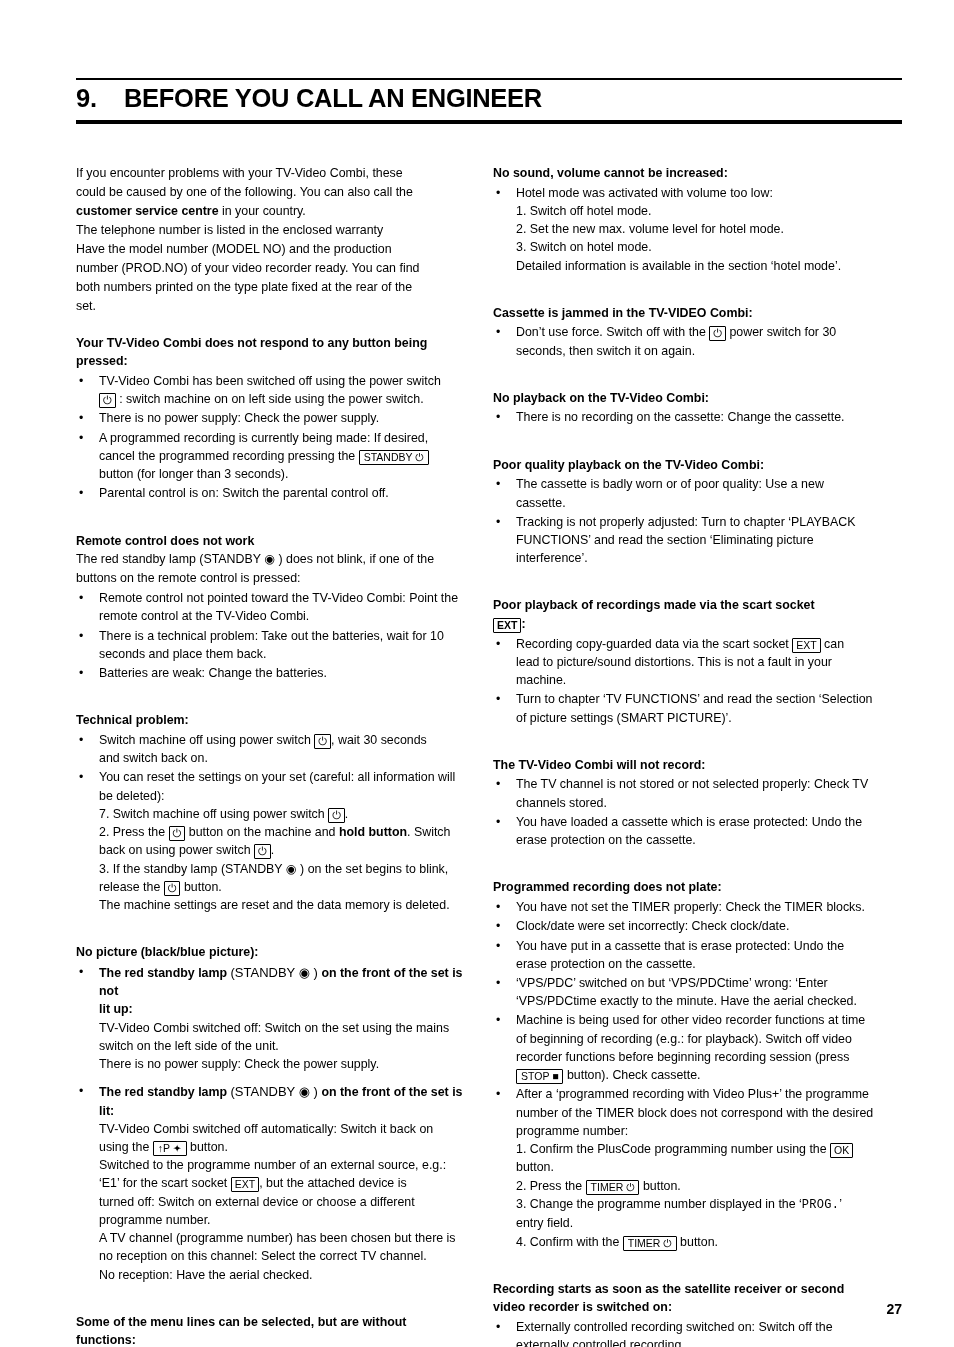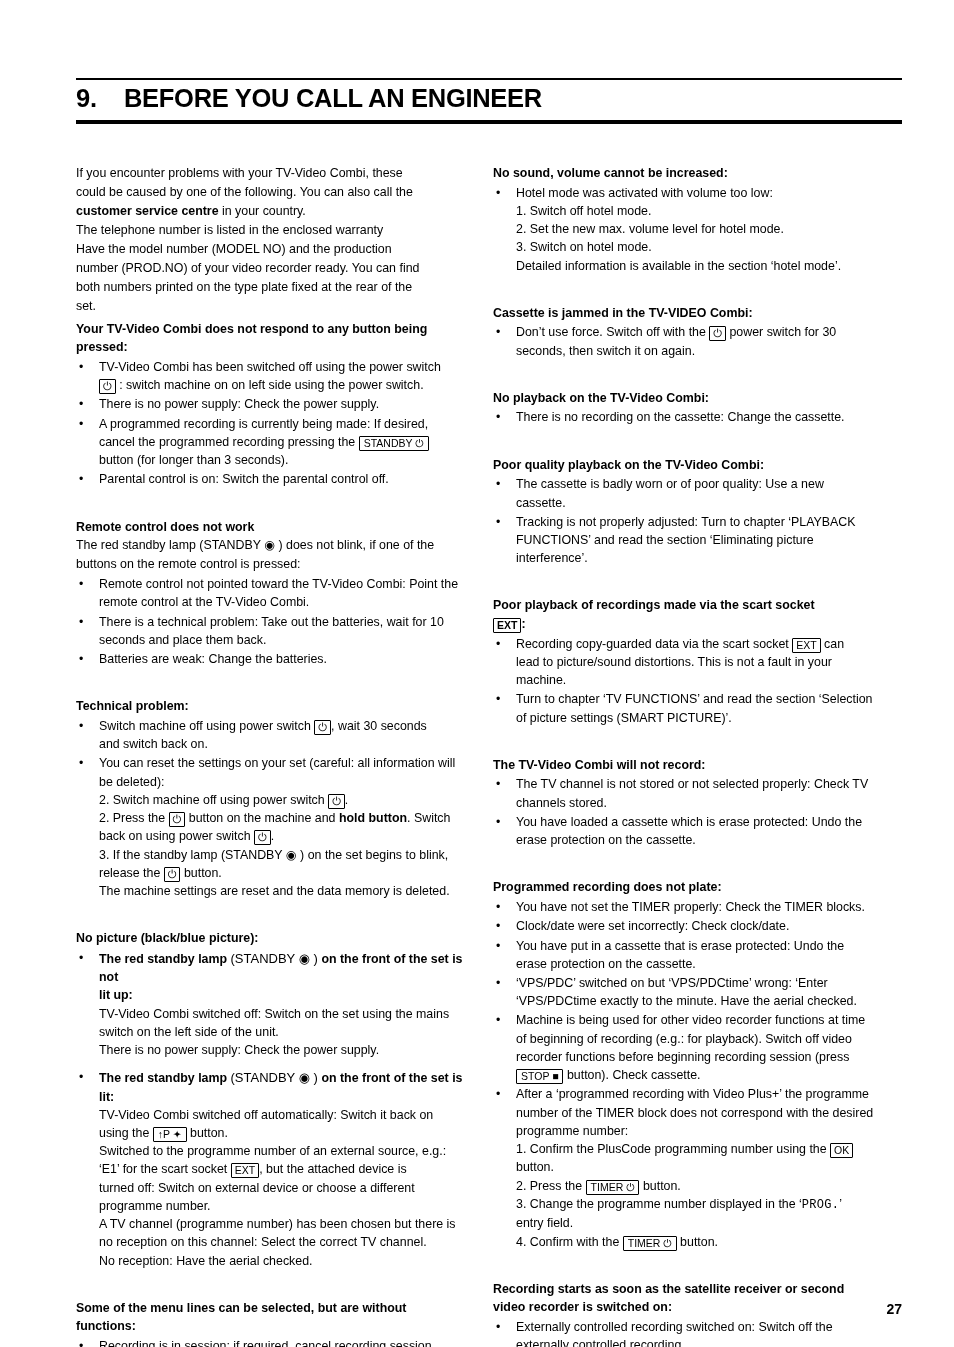--- a/index.html
+++ b/index.html
@@ -50,21 +50,21 @@
   p { margin:0; }
   .para { margin-bottom:0px; }
 
   h3 {
     margin:0;
     font-size:12.4px;
     font-weight:bold;
     line-height:1.5;
   }
   .sec { margin-top:29px; }
-  .sec.first { margin-top:4px; }
+  .sec.first { margin-top:18px; }
 
   ul { list-style:none; margin:0; padding:0; }
   li {
     position:relative;
     padding-left:23px;
     margin-top:1px;
     line-height:1.47;
   }
   li .bullet {
     position:absolute;
@@ -187,21 +187,21 @@
           <span>and switch back on.</span>
         </li>
         <li>
           <span class="bullet">•</span>
           <span>You can reset the settings on your set (careful: all information will</span><br>
           <span>be deleted):</span>
         </li>
       </ul>
       <div class="sub">
         <p>
-          <span>2. Switch machine off using power switch</span>
+          <span>7. Switch machine off using power switch</span>
           <span class="key pwr">⏻</span><span>.</span>
         </p>
         <p>
           <span>2. Press the</span>
           <span class="key pwr">⏻</span>
           <span>button on the machine and</span> <b>hold button</b><span>. Switch</span><br>
           <span>back on using power switch</span>
           <span class="key pwr">⏻</span><span>.</span>
         </p>
         <p>

